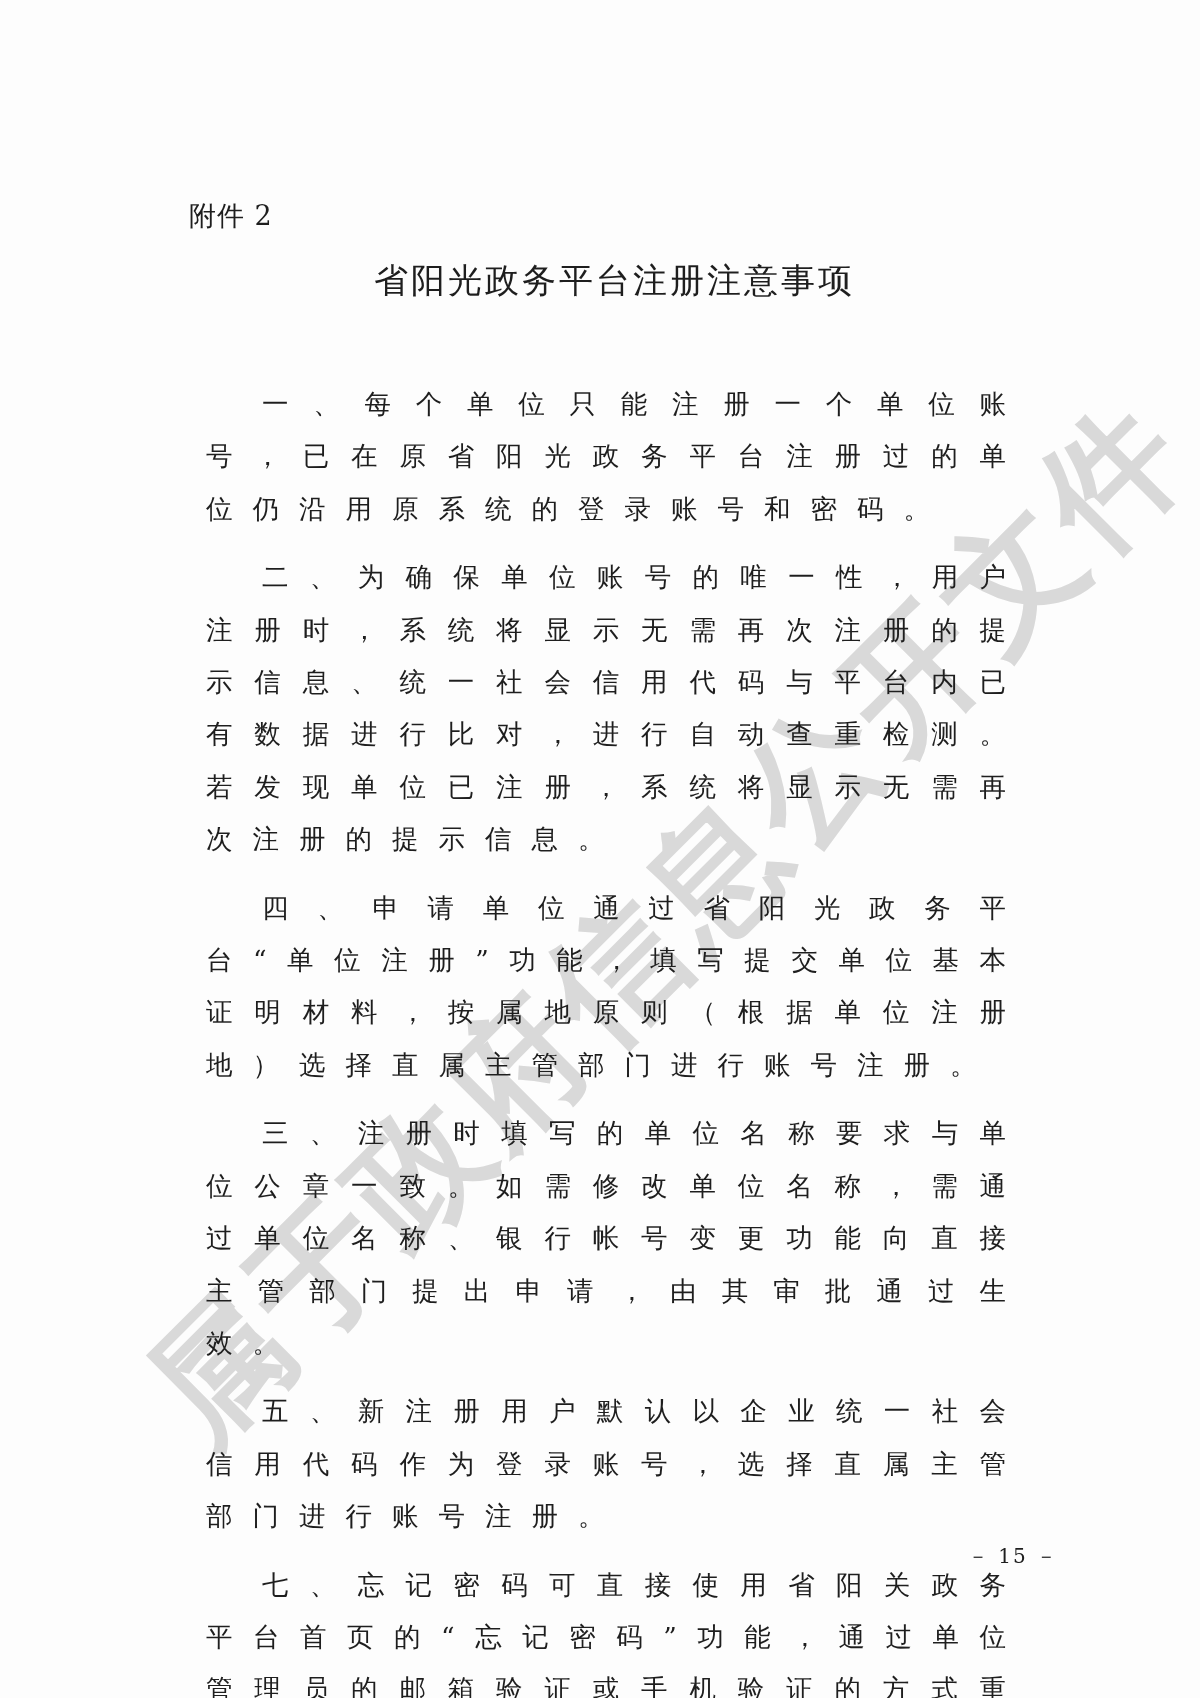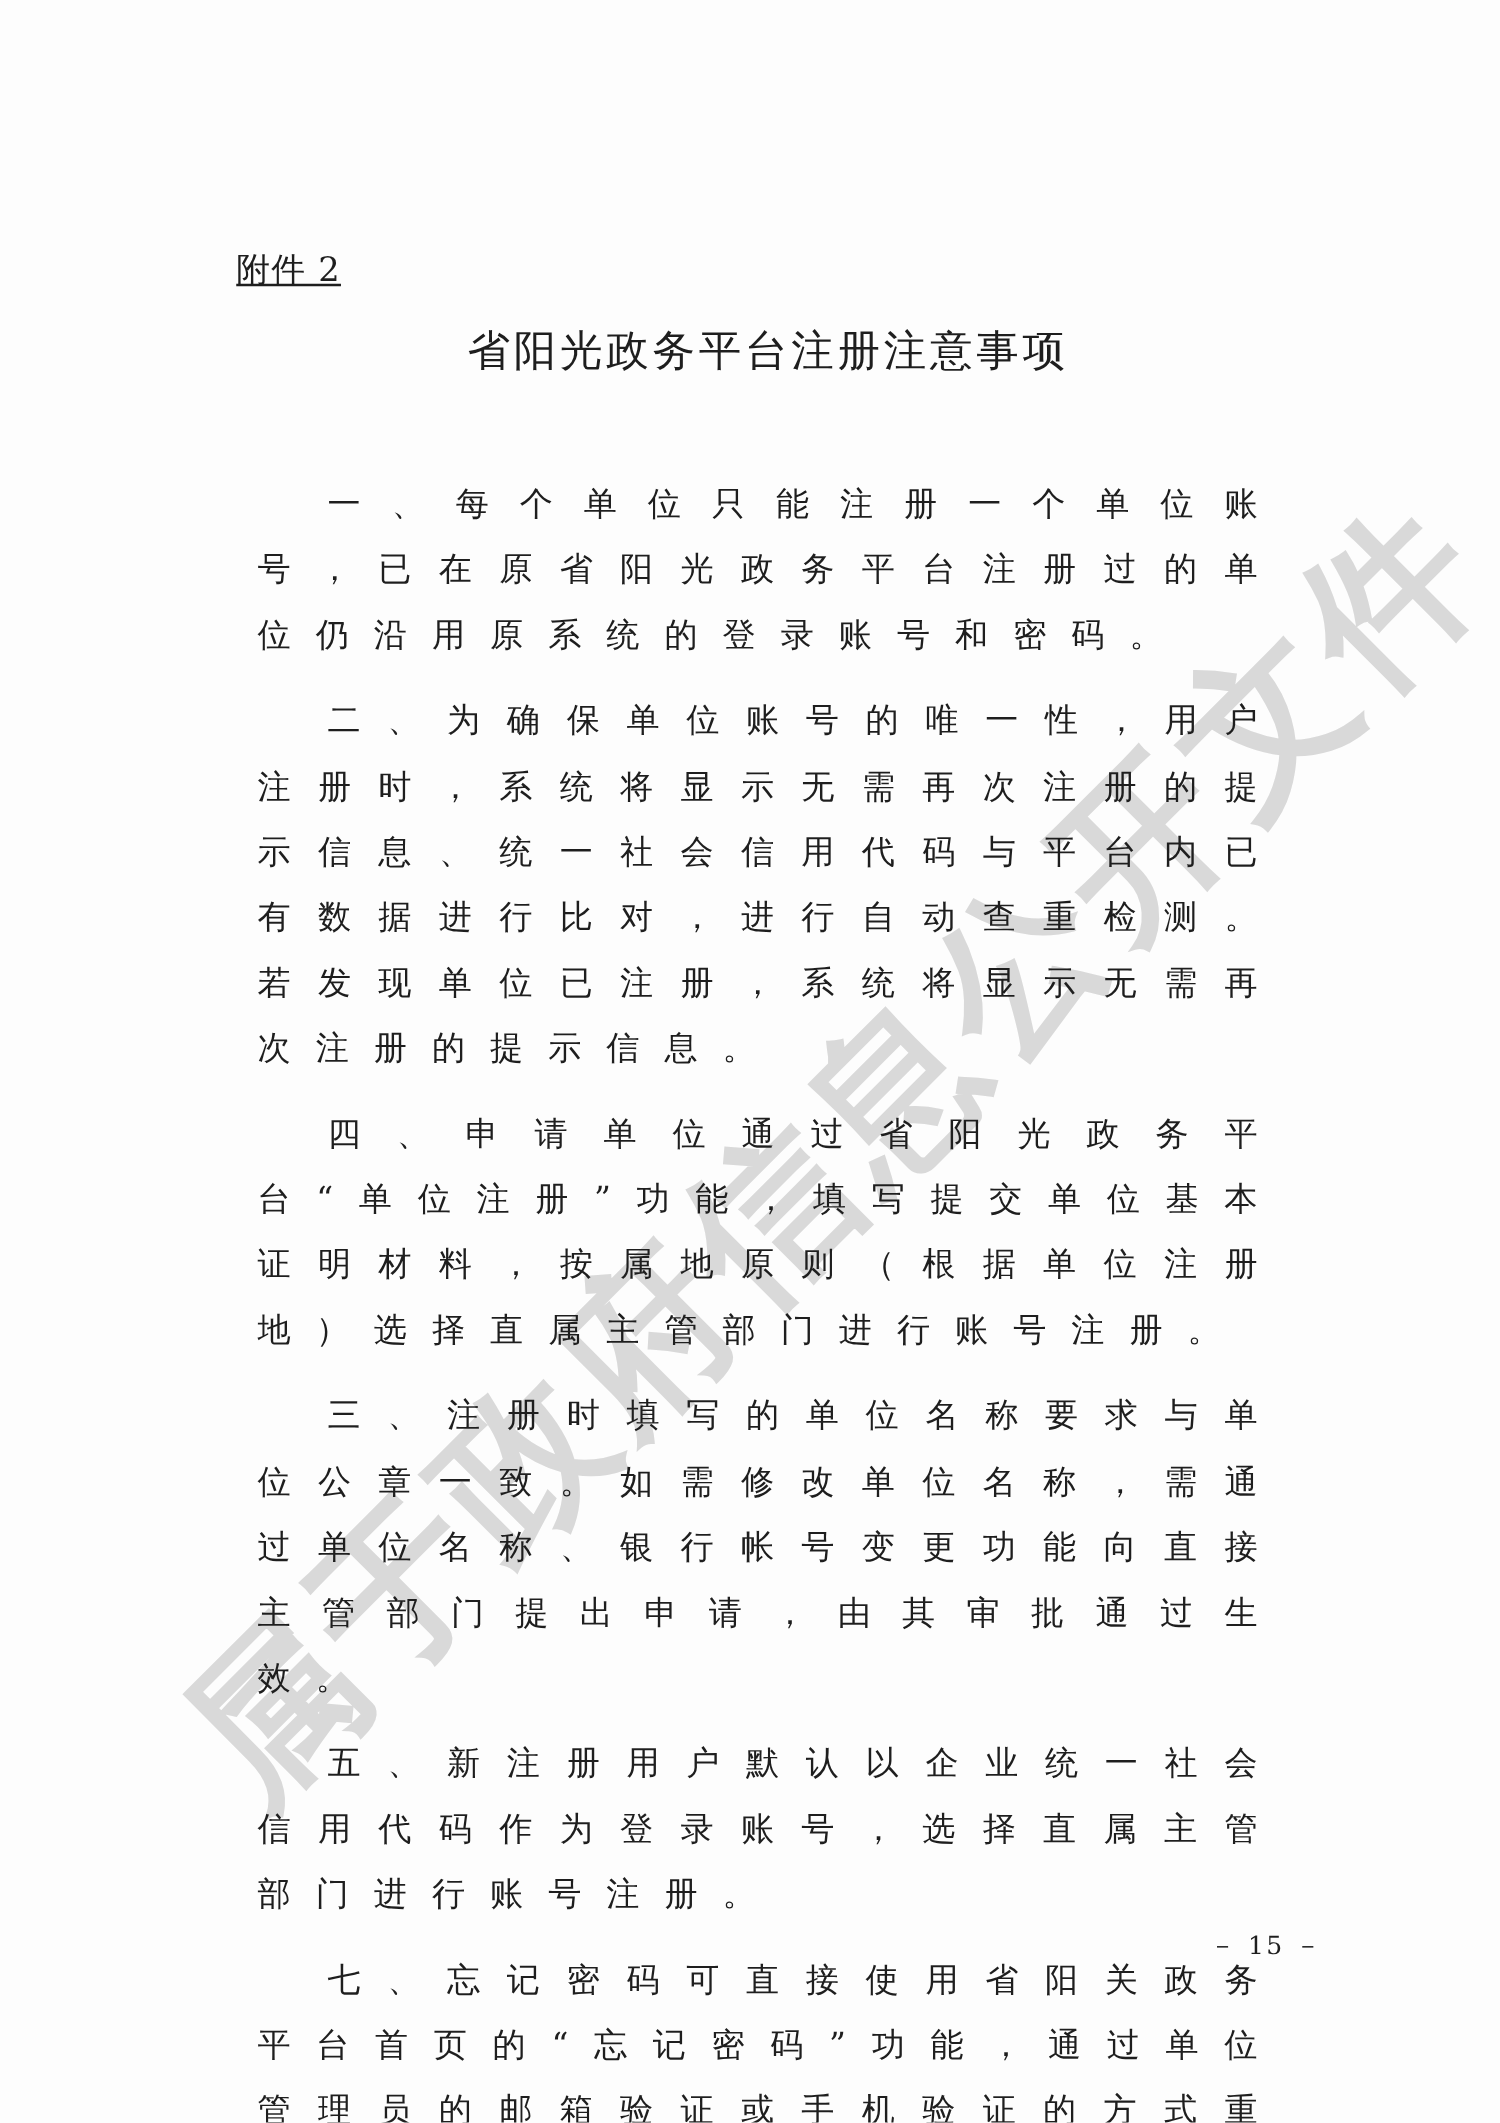--- a/index.html
+++ b/index.html
@@ -34,21 +34,20 @@
       z-index: 0;
       pointer-events: none;
     }
     .attachment-label {
       position: absolute;
       left: 189px;
       top: 198px;
       font-size: 27px;
       letter-spacing: 1px;
       z-index: 2;
-      text-decoration: underline;
     }
     .doc-title {
       position: absolute;
       left: 0; right: 0;
       top: 258px;
       text-align: center;
       font-size: 34px;
       letter-spacing: 3px;
       z-index: 2;
       padding-left: 8px;

